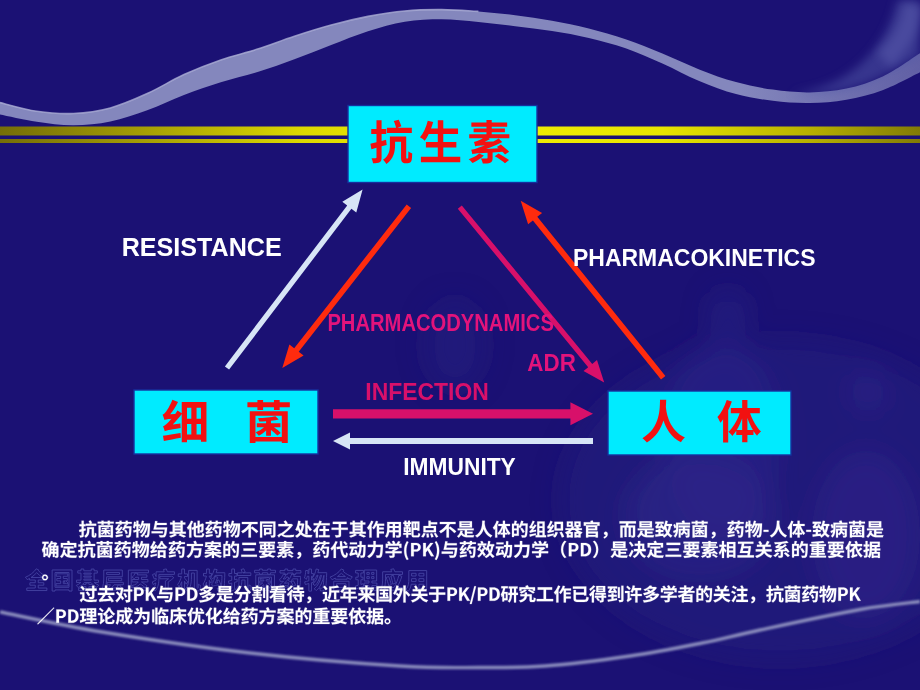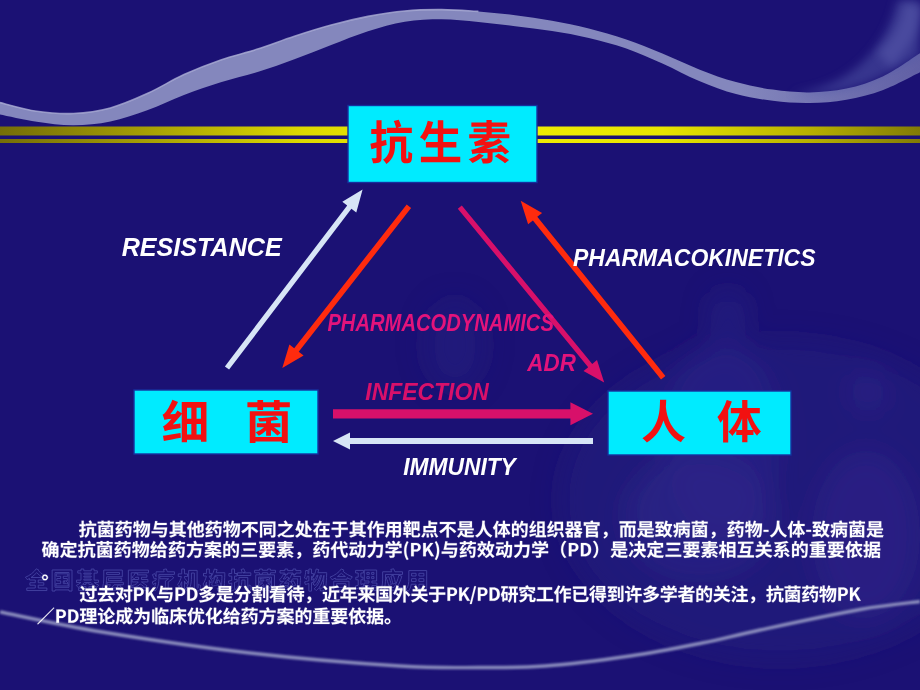--- a/index.html
+++ b/index.html
@@ -1,15 +1,15 @@
 <!DOCTYPE html>
 <html><head><meta charset="utf-8">
 <style>
 html,body{margin:0;padding:0;background:#1b1174;}
-#slide{position:relative;width:920px;height:690px;overflow:hidden;font-style:italic;}
+#slide{position:relative;width:920px;height:690px;overflow:hidden;}
 </style></head>
 <body>
 <div id="slide">
 <svg width="920" height="690" viewBox="0 0 920 690">
 <defs>
 <linearGradient id="yg" x1="0" y1="0" x2="920" y2="0" gradientUnits="userSpaceOnUse">
           <stop offset="0" stop-color="#756e08"></stop>
           <stop offset="0.15" stop-color="#a39c04"></stop>
           <stop offset="0.33" stop-color="#ddd900"></stop>
           <stop offset="0.5" stop-color="#f2ef04"></stop>

